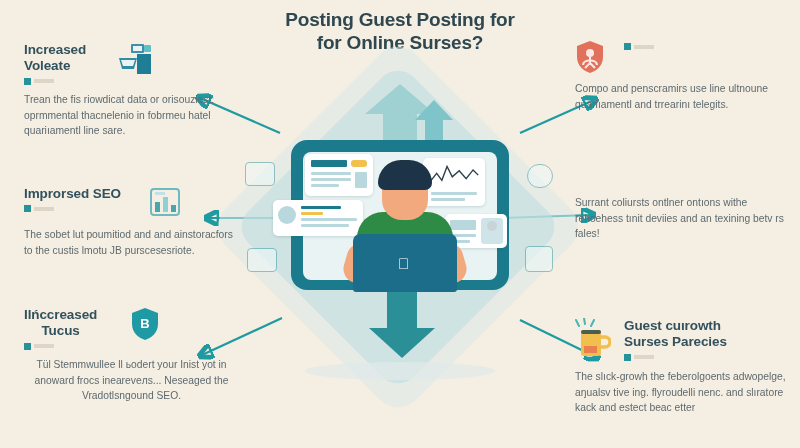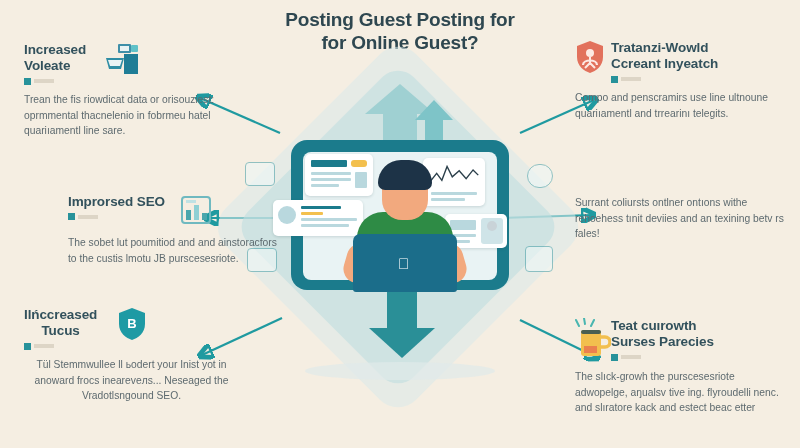--- a/index.html
+++ b/index.html
@@ -18,21 +18,21 @@
     font-size:19px; font-weight:bold; line-height:1.22;
     color:#2e4750; letter-spacing:-0.2px;
   }
   .title .l2 { display:block; }
 
   
   .benefit { position:absolute; width:215px; }
   .benefit.left  { left:24px;  text-align:left; }
   .benefit.right { right:10px; text-align:left; }
 
-  .b-head { display:flex; align-items:flex-start; gap:0; }
+  .b-head { display:flex; align-items:flex-start; gap:13px; }
   .benefit.left  .b-head { flex-direction:row; }
   .benefit.right .b-head { flex-direction:row; }
 
   .b-title {
     font-size:13.5px; font-weight:bold; color:#32515c;
     line-height:1.22; letter-spacing:-0.1px;
   }
   .accent-row { display:flex; align-items:center; gap:3px; margin-top:3px; }
   .accent-sq { width:7px; height:7px; background:#27929a; }
   .accent-bar { width:20px; height:4px; background:#ddd5c6; }
@@ -130,21 +130,21 @@
   .conn line, .conn path { stroke:#1f9aa0; stroke-width:2.2; fill:none; }
 
   
   .shield { width:30px; height:34px; display:block; }
 </style>
 </head>
 <body>
 
 <div class="title">
   <span>Posting Guest Posting for</span>
-  <span class="l2">for Online Guest?</span>
+  <span class="l2">for Online Surses?</span>
 </div>
 
 <svg class="conn" style="left:0;top:0;width:800px;height:448px;" viewBox="0 0 800 448">
   <defs>
     <marker id="ah" markerWidth="7" markerHeight="7" refX="5" refY="3.5" orient="auto">
       <path d="M7,3.5 L0,0 L0,7 z" fill="#1f9aa0" stroke="none"></path>
     </marker>
   </defs>
   <line x1="280" y1="133" x2="200" y2="98" marker-end="url(#ah)"></line>
   <line x1="300" y1="218" x2="208" y2="218" marker-end="url(#ah)"></line>
@@ -235,21 +235,21 @@
         <rect x="27" y="3" width="7" height="7" rx="1" fill="#5fc1c8"></rect>
         <rect x="20" y="12" width="14" height="20" fill="#1f7d96"></rect>
         <path d="M2,16 L20,16 L17,27 L5,27 Z" fill="#2f8da4"></path>
         <path d="M4,18 L18,18 L16,24 L6,24 Z" fill="#e9f3f4"></path>
       </svg>
     </div>
   </div>
   <div class="b-body">Trean the fis riowdicat data or orisouziest: oprmmental thacnelenio in fobrmeu hatel quariıamentl line sare.</div>
 </div>
 
-<div class="benefit left" style="top:194px;margin-left:44px;">
+<div class="benefit left" style="top:186px;">
   <div class="b-head">
     <div>
       <div class="b-title">
         <span>Improrsed SEO</span>
       </div>
       <div class="accent-row">
         <span class="accent-sq"></span>
           <span class="accent-bar"></span>
       </div>
     </div>
@@ -292,24 +292,20 @@
   <div class="b-head">
     <div class="icon-wrap">
       <svg class="shield" viewBox="0 0 30 34">
         <path d="M15,1 L28,6 V17 C28,26 21,31 15,33 C9,31 2,26 2,17 V6 Z" fill="#e2715c"></path>
         <circle cx="15" cy="13" r="4" fill="#fde9e3"></circle>
         <path d="M8,25 C8,19 22,19 22,25" fill="none" stroke="#fde9e3" stroke-width="2.2"></path>
         <path d="M15,17 L15,25 M10,28 L15,23 L20,28" fill="none" stroke="#fde9e3" stroke-width="2"></path>
       </svg>
     </div>
     <div>
-      <div class="b-title">
-        <span>Tratanzi-Wowld</span><br>
-        <span>Ccreant Inyeatch</span>
-      </div>
       <div class="accent-row">
         <span class="accent-sq"></span>
           <span class="accent-bar"></span>
       </div>
     </div>
   </div>
   <div class="b-body">Compo and penscramirs use line ultnoune quariıamentl and trrearinı telegits.</div>
 </div>
 
 <div class="benefit right" style="top:188px;">
@@ -322,23 +318,23 @@
       <svg viewBox="0 0 36 44" width="36" height="44">
         <path d="M4,8 L1,2 M10,6 L9,0 M16,8 L19,2" stroke="#49b6b0" stroke-width="2" fill="none" stroke-linecap="round"></path>
         <rect x="6" y="12" width="20" height="26" rx="3" fill="#f2bf4e"></rect>
         <rect x="6" y="12" width="20" height="4" rx="2" fill="#4a5f52"></rect>
         <path d="M26,19 h4 a5,5 0 0 1 0,10 h-4" fill="none" stroke="#f2bf4e" stroke-width="3.5"></path>
         <path d="M9,28 h13 v7 h-13 z" fill="#e9744f" opacity=".85"></path>
       </svg>
     </div>
     <div>
       <div class="b-title">
-        <span>Teat cuırowth</span><br>
+        <span>Guest cuırowth</span><br>
         <span>Surses Parecies</span>
       </div>
       <div class="accent-row">
         <span class="accent-sq"></span>
           <span class="accent-bar"></span>
       </div>
     </div>
   </div>
-  <div class="b-body">The slıck-growh the purscesesriote adwopelge, aŋualsv tive ing. flyroudelli nenc. and slıratore kack and estect beac etter</div>
+  <div class="b-body">The slıck-growh the feberolgoents adwopelge, aŋualsv tive ing. flyroudelli nenc. and slıratore kack and estect beac etter</div>
 </div>
 
 </body></html>

